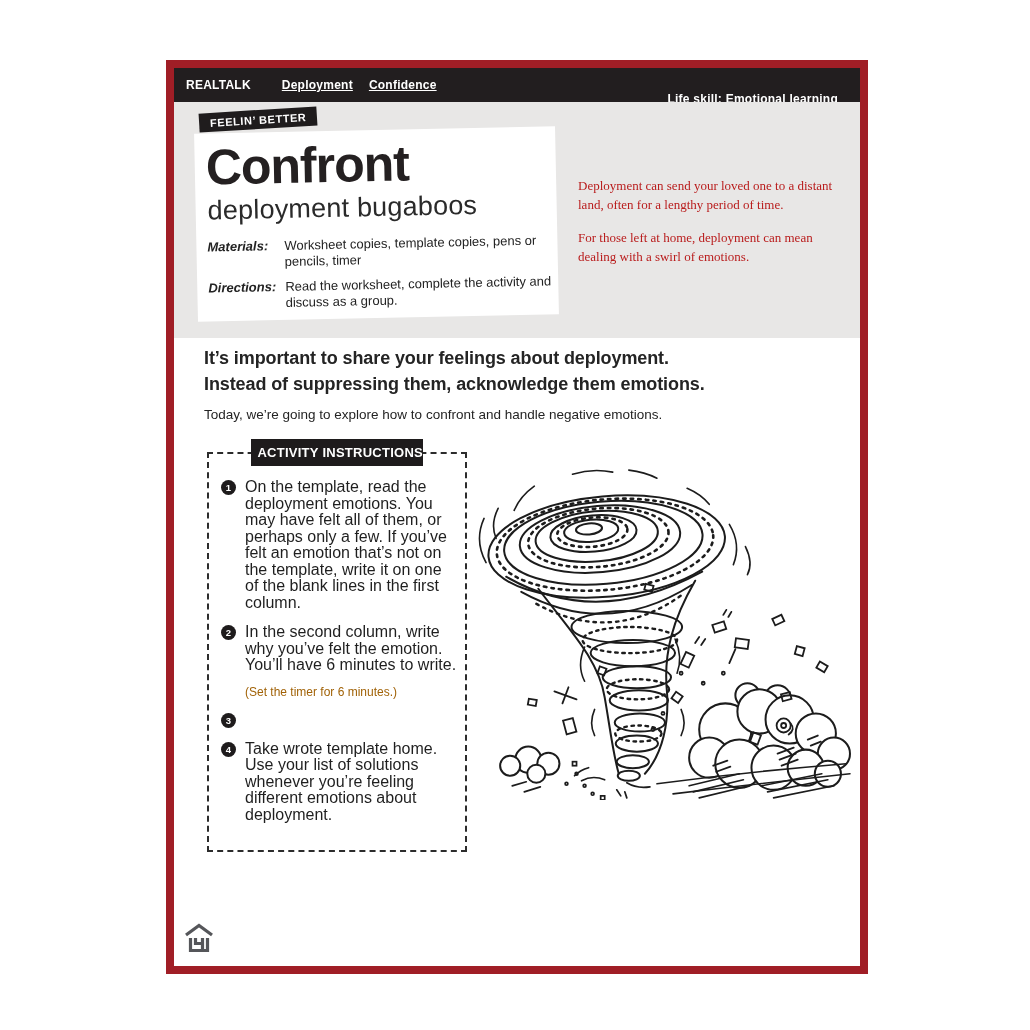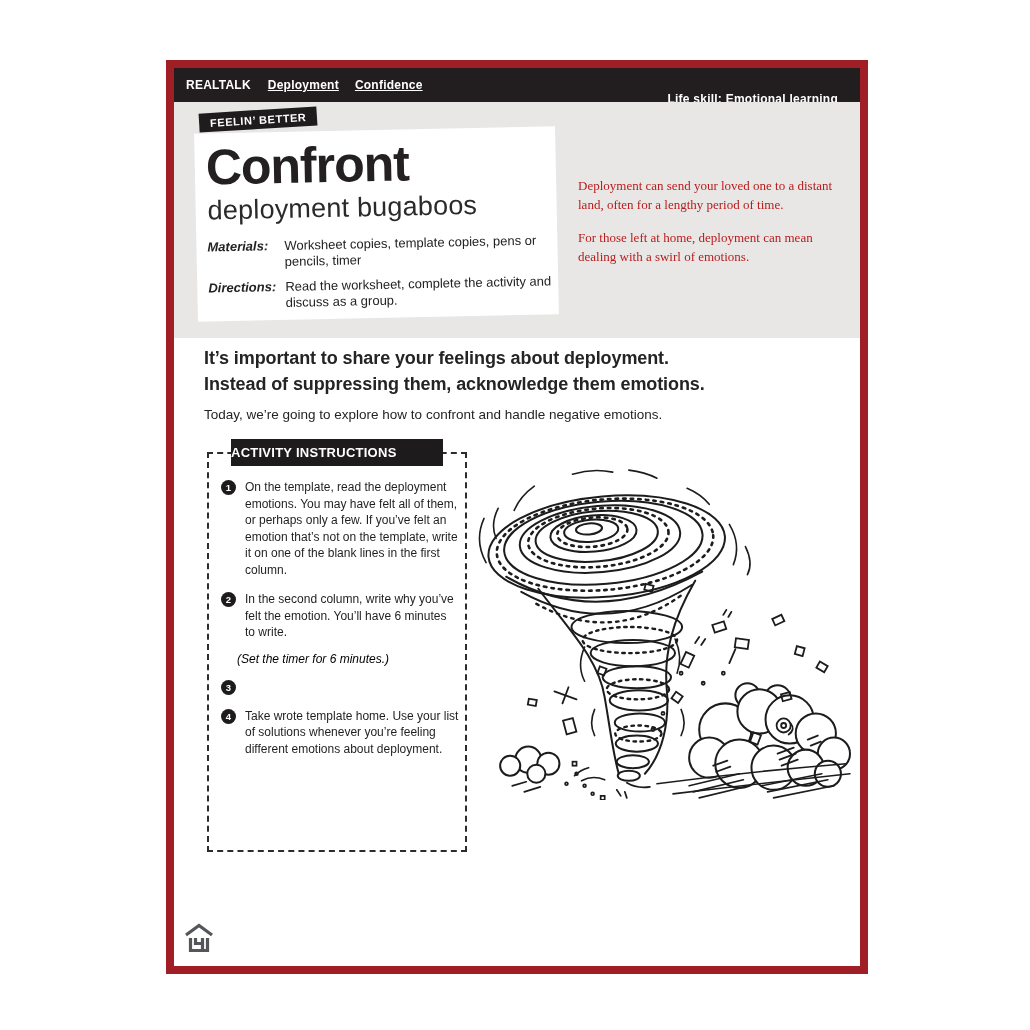--- a/index.html
+++ b/index.html
@@ -5,21 +5,21 @@
   html,body{margin:0;padding:0;background:#ffffff;width:1030px;height:1030px;
     font-family:"Liberation Sans","DejaVu Sans",sans-serif;-webkit-font-smoothing:antialiased;}
   .page{position:absolute;left:166px;top:60px;width:702px;height:914px;
     border:8px solid #a01e26;background:#ffffff;box-sizing:border-box;}
   .page-inner{position:relative;width:686px;height:898px;}
 
   
   .topbar{position:absolute;left:0;top:0;width:100%;height:34px;background:#221e1f;
     display:flex;align-items:center;box-sizing:border-box;padding:0 22px 0 12px;
     color:#fff;font-size:12px;font-weight:bold;letter-spacing:.02em;}
-  .topbar .brand{margin-right:17px;}
+  .topbar .brand{margin-right:31px;}
   .topbar .nav-item{margin-right:16px;text-decoration:underline;}
   .topbar .right-label{margin-left:auto;margin-top:28px;}
 
   
   .hero{position:absolute;left:0;top:34px;width:100%;height:236px;background:#e8e7e6;}
   .badge{position:absolute;left:25px;top:8px;background:#1f1c1d;color:#fff;
     font-size:11px;font-weight:bold;letter-spacing:.05em;padding:4px 11px 3px;
     transform:rotate(-3.5deg);z-index:3;}
   .hero-panel{position:absolute;left:22px;top:28px;width:361px;height:188px;background:#ffffff;
     transform:rotate(-1.2deg);box-sizing:border-box;padding:8px 0 0 11px;z-index:2;}
@@ -34,29 +34,29 @@
 
   
   .headline{position:absolute;left:30px;top:277px;font-size:18px;font-weight:bold;
     color:#242424;line-height:26px;letter-spacing:-.1px;}
   .lead{position:absolute;left:30px;top:339px;font-size:13.5px;color:#242424;}
 
   
   .activity{position:absolute;left:33px;top:384px;width:260px;height:400px;
     border:2px dashed #2c2c2c;box-sizing:border-box;}
   .activity-title{position:absolute;top:-15px;left:50%;transform:translateX(-50%);
-    width:212px;height:27px;background:#1e1b1c;color:#fff;font-size:13px;font-weight:bold;
-    line-height:27px;text-align:left;letter-spacing:.02em;white-space:nowrap;}
+    width:172px;height:27px;background:#1e1b1c;color:#fff;font-size:13px;font-weight:bold;
+    line-height:27px;text-align:right;letter-spacing:.02em;white-space:nowrap;}
   .steps{padding:25px 6px 0 12px;}
   .step{display:flex;gap:9px;margin-bottom:13px;}
   .step-num{flex:none;width:15px;height:15px;border-radius:50%;background:#1e1b1c;color:#fff;
     font-size:9.5px;font-weight:bold;line-height:15px;text-align:center;margin-top:1px;}
-  .step-text{font-size:12px;line-height:16.5px;color:#1f1f1f;}
-  .step-note{margin:-2px 0 13px 16px;font-size:12px;font-style:italic;font-weight:bold;
-    color:#000000;font-weight:normal;}
+  .step-text{font-size:16px;line-height:16.5px;color:#1f1f1f;}
+  .step-note{margin:-2px 0 13px 24px;font-size:12px;font-weight:bold;
+    color:#a16207;font-weight:normal;}
   .step-note{font-weight:normal;}
 
   
   .tornado{position:absolute;left:302px;top:398px;width:376px;height:334px;}
   .tornado svg{display:block;width:100%;height:100%;}
 
   
   .footer-logo{position:absolute;left:10px;top:854px;width:30px;height:32px;}
 </style>
 </head>

